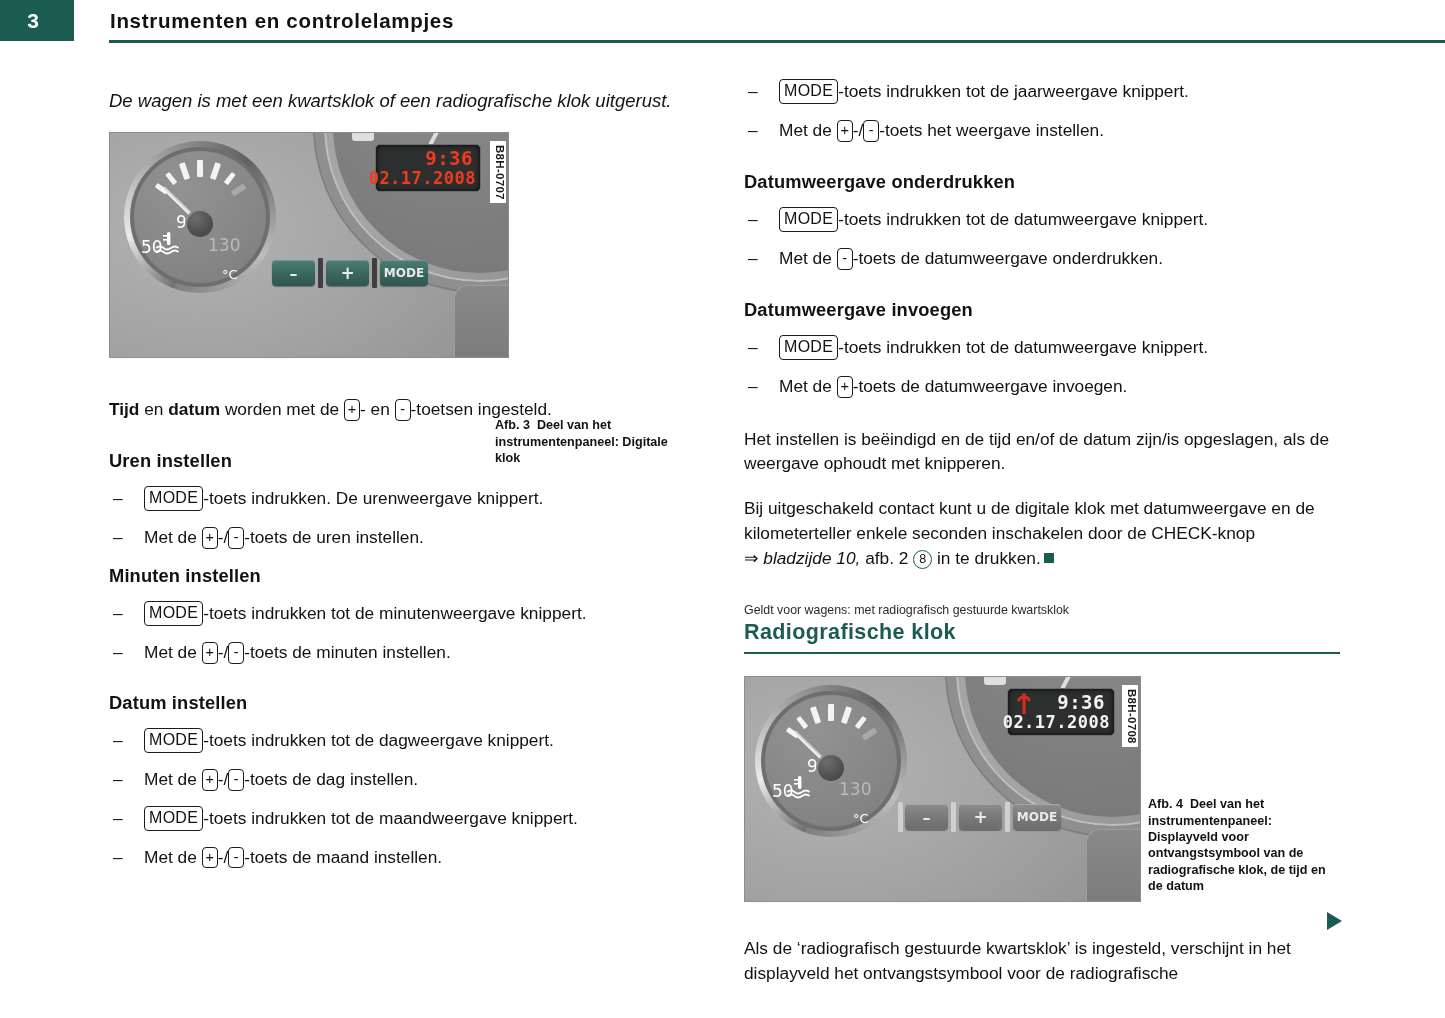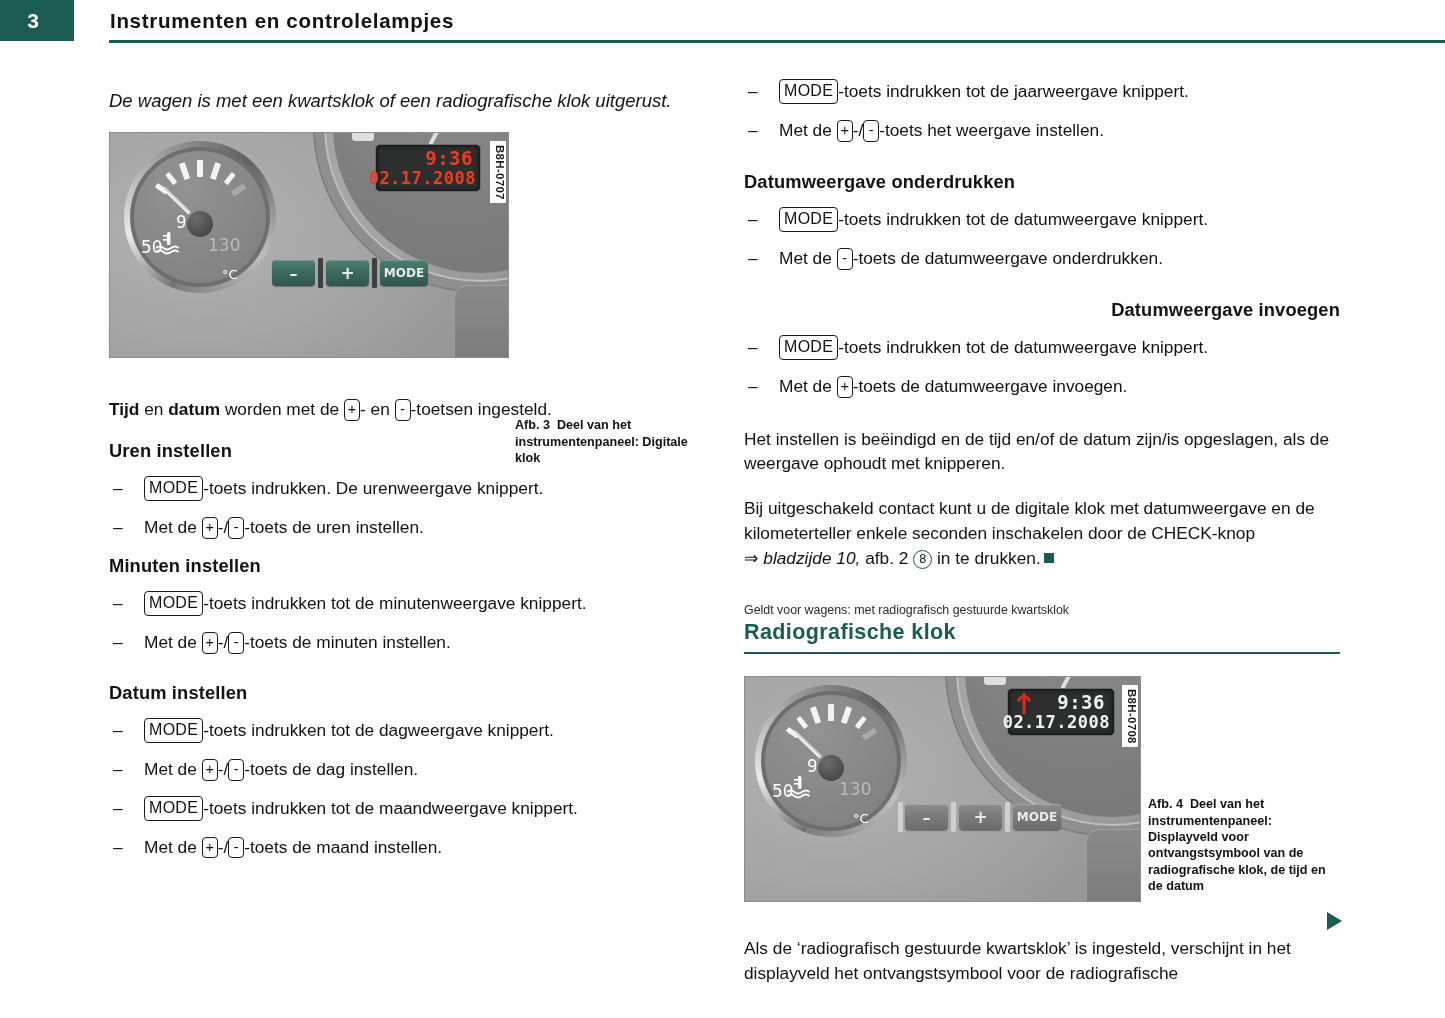--- a/index.html
+++ b/index.html
@@ -310,30 +310,30 @@
         <div class="ibtn teal" style="width:43px;height:26px;font-size:16px;">–</div>
         <div class="btn-sep" style="width:5px;height:30px;margin:0 3px;"></div>
         <div class="ibtn teal" style="width:43px;height:26px;font-size:17px;">+</div>
         <div class="btn-sep" style="width:5px;height:30px;margin:0 3px;"></div>
         <div class="ibtn teal" style="width:48px;height:26px;font-size:12px;">MODE</div>
       </div>
 
       <div class="trim-piece" style="right:-2px;bottom:-2px;width:56px;height:74px;"></div>
     </div>
 
-    <div class="fig-caption" style="left:406px;top:285px;width:180px;">
+    <div class="fig-caption" style="left:386px;top:285px;width:180px;">
       <span>Afb. 3</span>&nbsp;&nbsp;<span>Deel van het instrumentenpaneel: Digitale klok</span>
     </div>
   </div>
 
   <p class="body-text" style="margin-top:39px;">
     <strong class="bld">Tijd</strong><span> en </span><strong class="bld">datum</strong><span> worden met de </span><span class="key key-pm">+</span><span>- en </span><span class="key key-pm">-</span><span>-toetsen ingesteld.</span>
   </p>
 
-  <h2 class="sub-title" style="margin-top:18px;">Uren instellen</h2>
+  <h2 class="sub-title" style="margin-top:28px;">Uren instellen</h2>
   <ul class="dash-list">
     <li><span class="dash">–</span><span class="key key-mode">MODE</span><span>-toets indrukken. De urenweergave knippert.</span></li>
     <li><span class="dash">–</span><span>Met de </span><span class="key key-pm">+</span><span>-/</span><span class="key key-pm">-</span><span>-toets de uren instellen.</span></li>
   </ul>
 
   <h2 class="sub-title" style="margin-top:16px;">Minuten instellen</h2>
   <ul class="dash-list">
     <li><span class="dash">–</span><span class="key key-mode">MODE</span><span>-toets indrukken tot de minutenweergave knippert.</span></li>
     <li><span class="dash">–</span><span>Met de </span><span class="key key-pm">+</span><span>-/</span><span class="key key-pm">-</span><span>-toets de minuten instellen.</span></li>
   </ul>
@@ -353,21 +353,21 @@
     <li><span class="dash">–</span><span class="key key-mode">MODE</span><span>-toets indrukken tot de jaarweergave knippert.</span></li>
     <li><span class="dash">–</span><span>Met de </span><span class="key key-pm">+</span><span>-/</span><span class="key key-pm">-</span><span>-toets het weergave instellen.</span></li>
   </ul>
 
   <h2 class="sub-title" style="margin-top:29px;">Datumweergave onderdrukken</h2>
   <ul class="dash-list">
     <li><span class="dash">–</span><span class="key key-mode">MODE</span><span>-toets indrukken tot de datumweergave knippert.</span></li>
     <li><span class="dash">–</span><span>Met de </span><span class="key key-pm">-</span><span>-toets de datumweergave onderdrukken.</span></li>
   </ul>
 
-  <h2 class="sub-title" style="margin-top:29px;text-align:right;">Datumweergave invoegen</h2>
+  <h2 class="sub-title" style="margin-top:29px;">Datumweergave invoegen</h2>
   <ul class="dash-list">
     <li><span class="dash">–</span><span class="key key-mode">MODE</span><span>-toets indrukken tot de datumweergave knippert.</span></li>
     <li><span class="dash">–</span><span>Met de </span><span class="key key-pm">+</span><span>-toets de datumweergave invoegen.</span></li>
   </ul>
 
   <p class="body-text" style="margin-top:28px;">Het instellen is beëindigd en de tijd en/of de datum zijn/is opgeslagen, als de weergave ophoudt met knipperen.</p>
 
   <p class="body-text" style="margin-top:20px;">
     <span>Bij uitgeschakeld contact kunt u de digitale klok met datumweergave en de kilometerteller enkele seconden inschakelen door de CHECK-knop </span><span>⇒</span>&nbsp;<em class="ital">bladzijde 10,</em><span> afb. 2 </span><span class="circnum">8</span><span> in te drukken.</span><span class="endmark"></span>
   </p>

